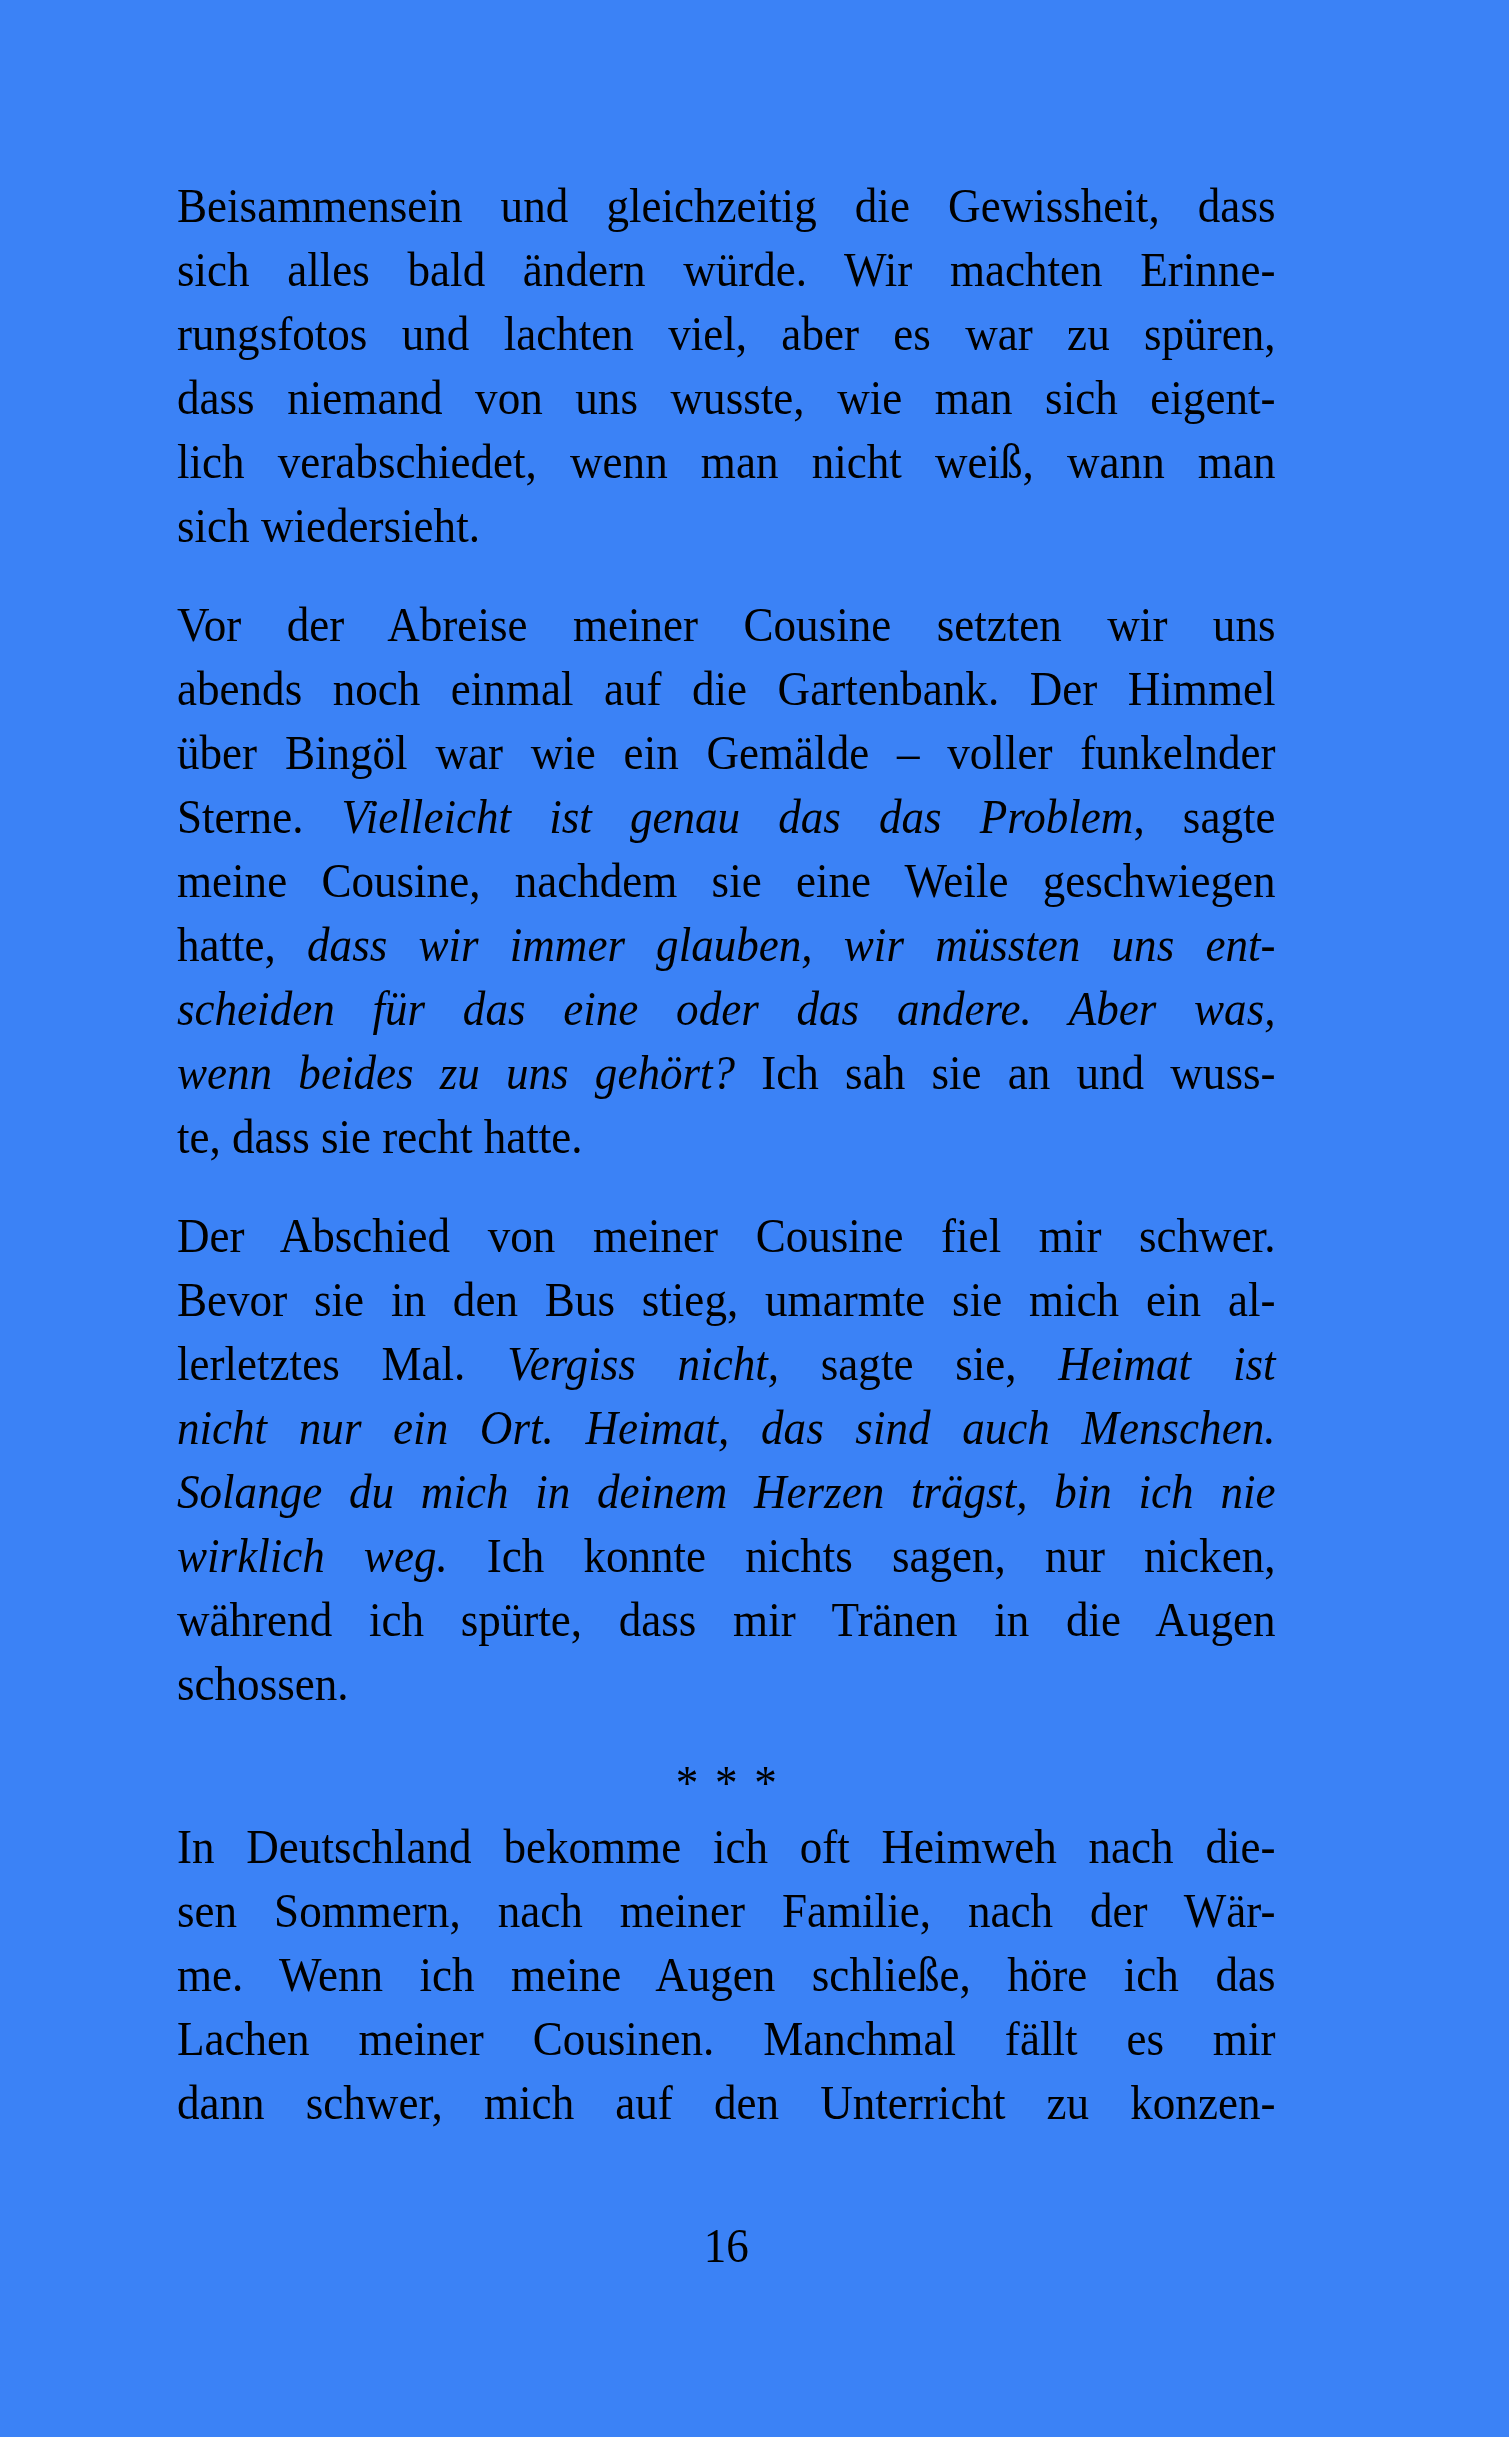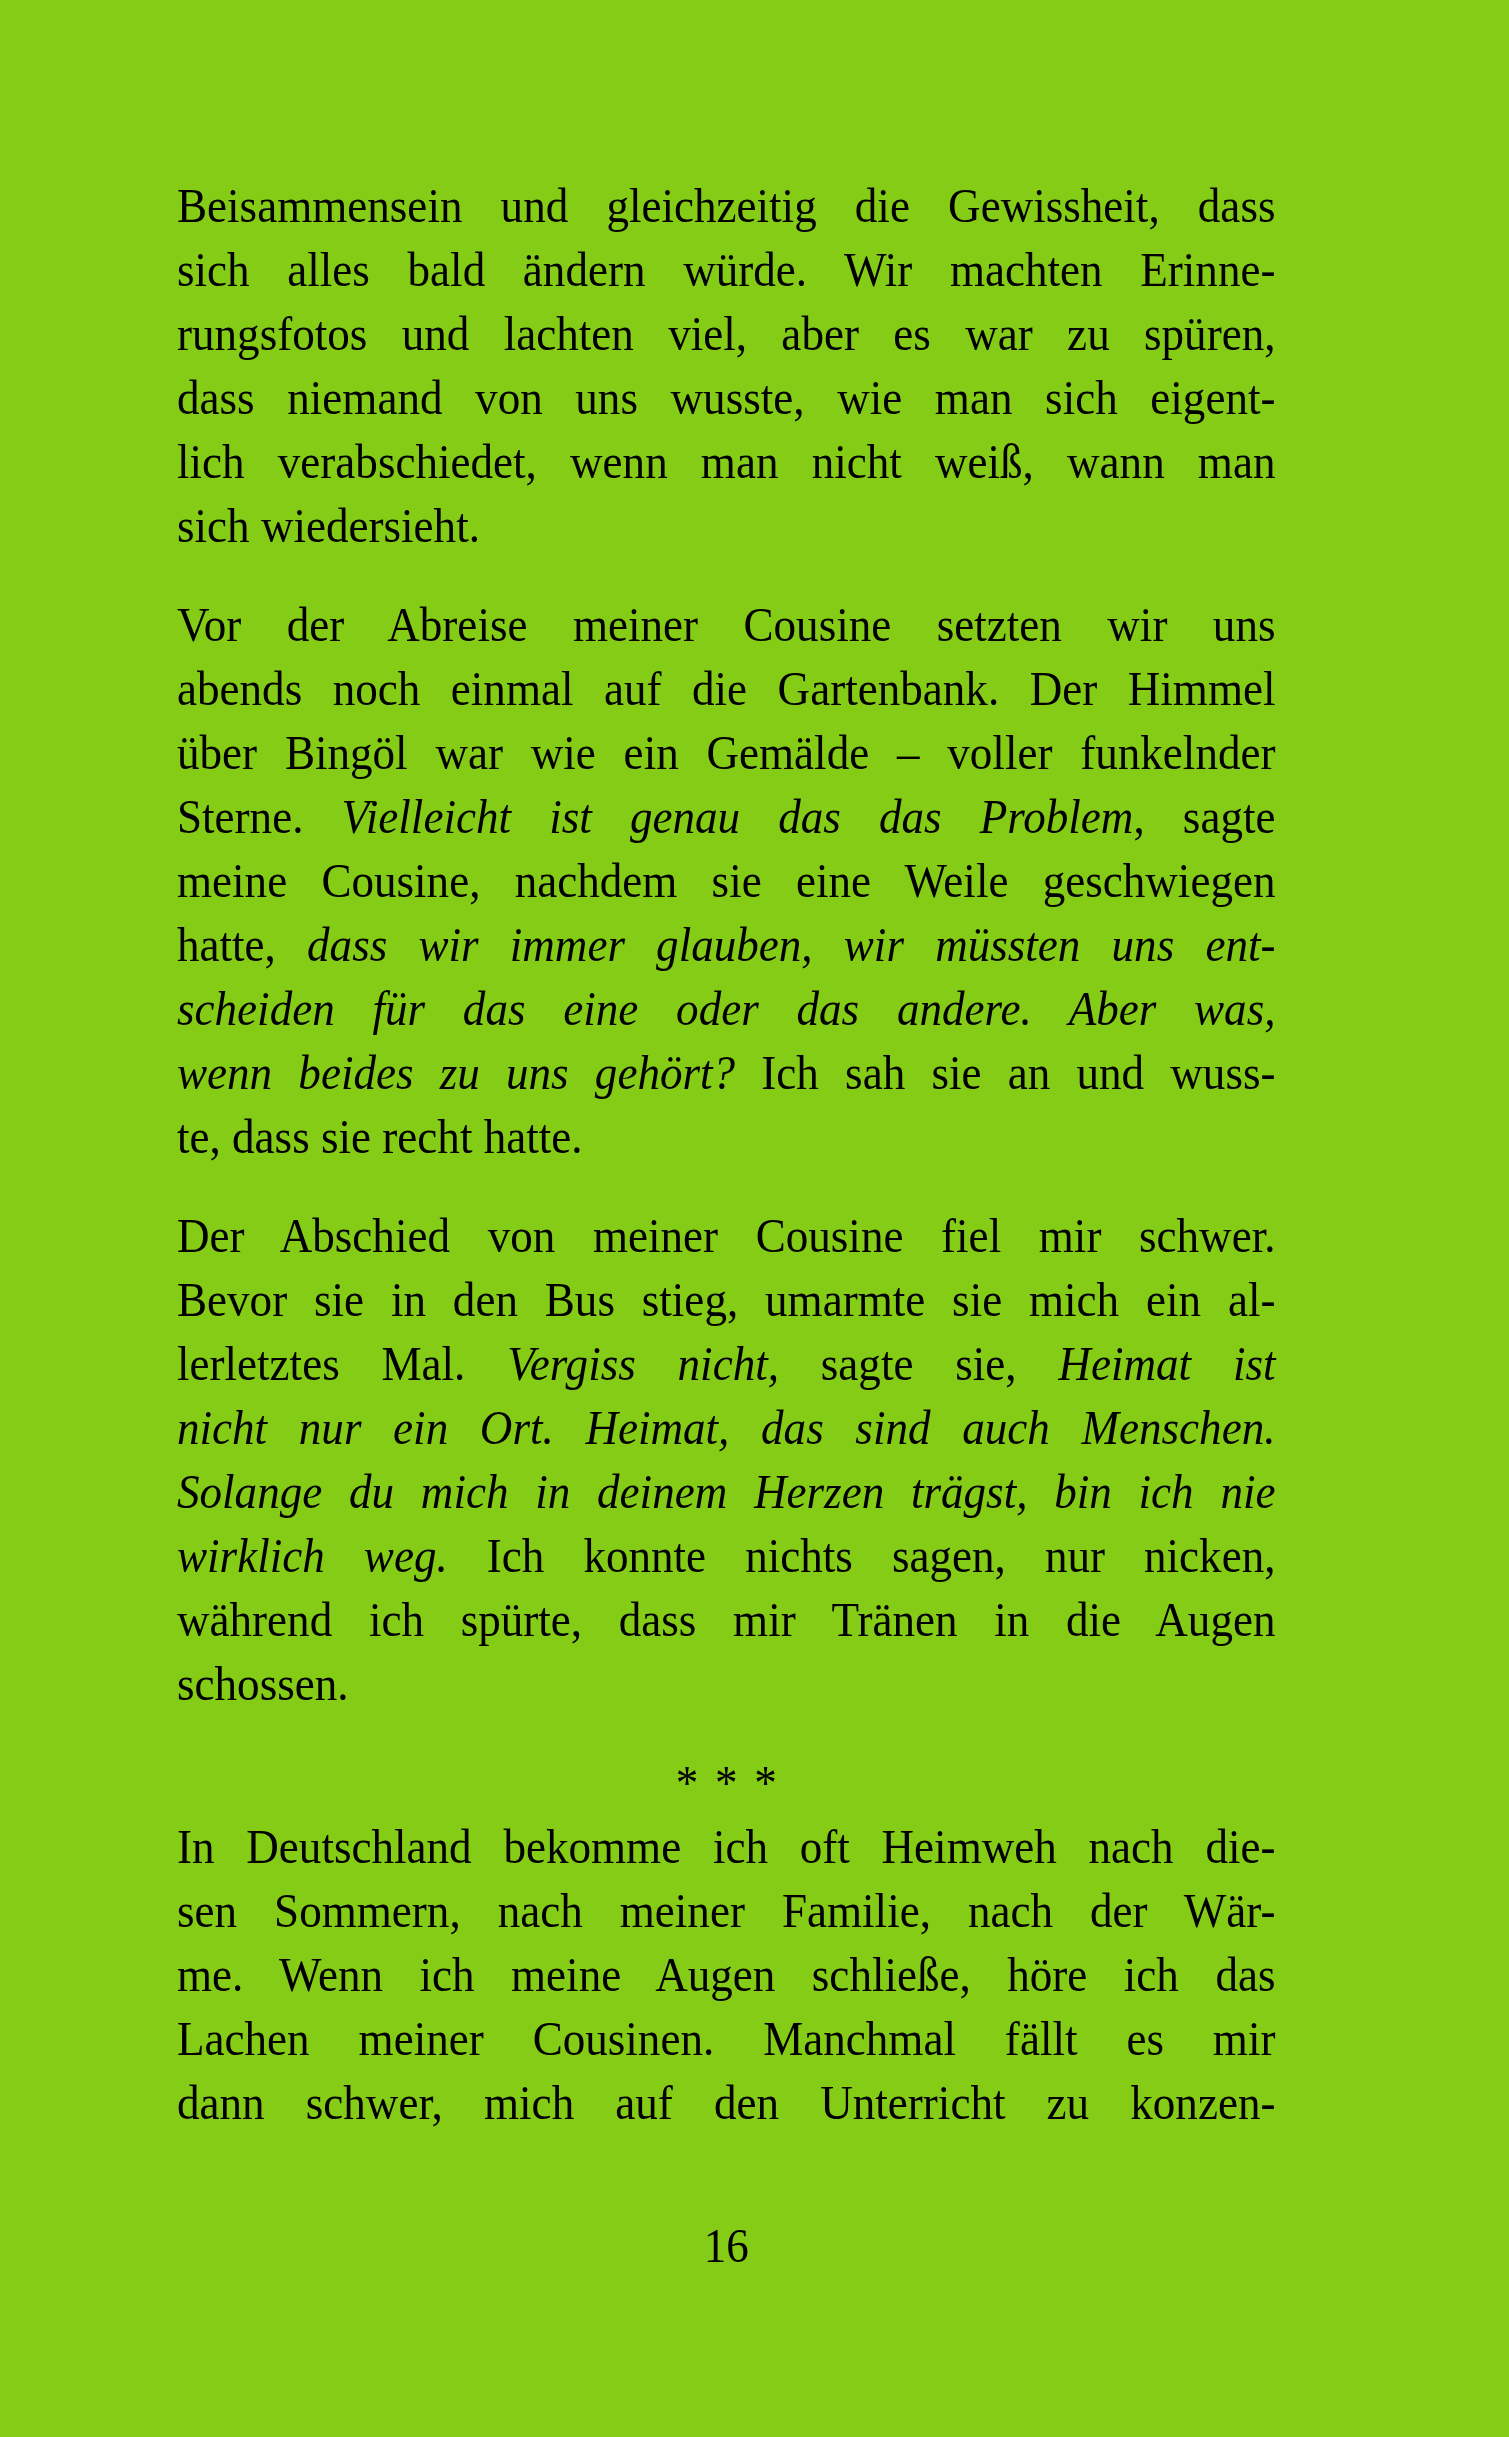--- a/index.html
+++ b/index.html
@@ -5,21 +5,21 @@
   html, body {
     margin: 0;
     padding: 0;
     background: #ffffff;
     overflow: hidden;
   }
   .page {
     position: relative;
     width: 1509px;
     height: 2438px;
-    background: #84cc16;
+    background: #3b82f6;
     color: #000000;
     font-family: "Liberation Serif", "DejaVu Serif", serif;
   }
   
   .text-col {
     position: absolute;
     left: 177px;
     top: 174px;
     width: 1194px;
     transform: scaleX(0.92);

